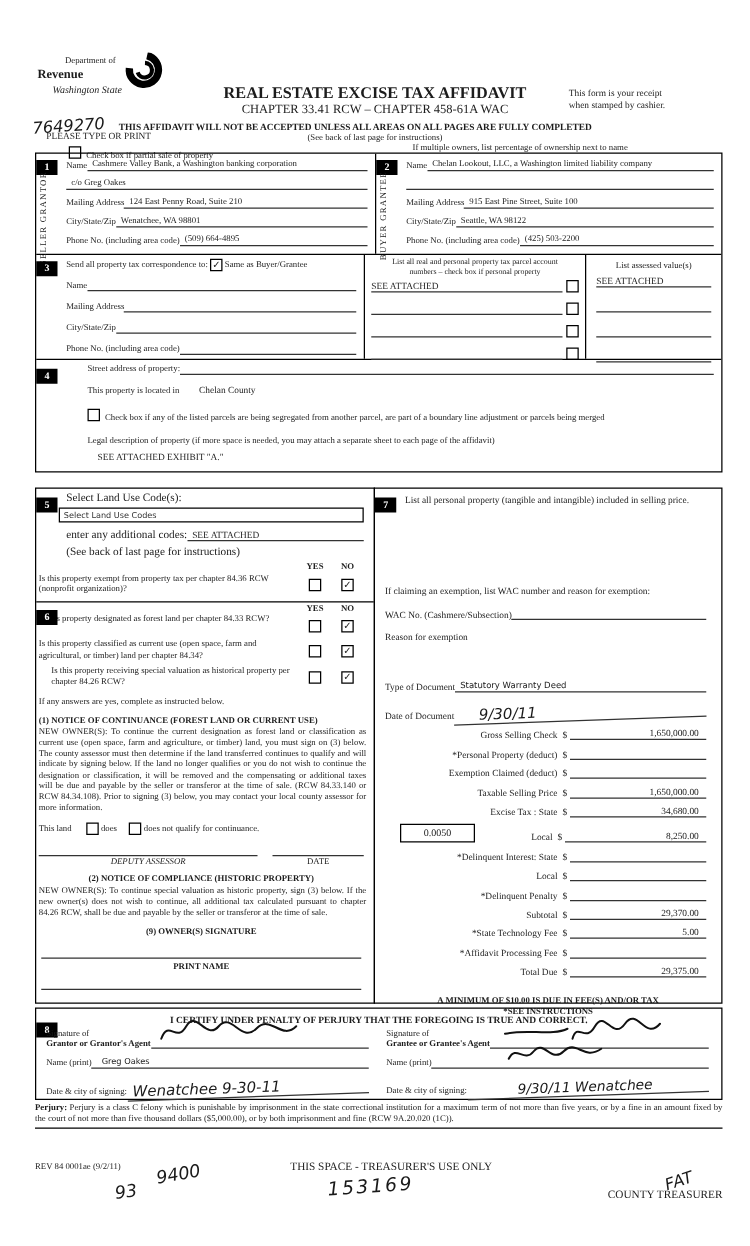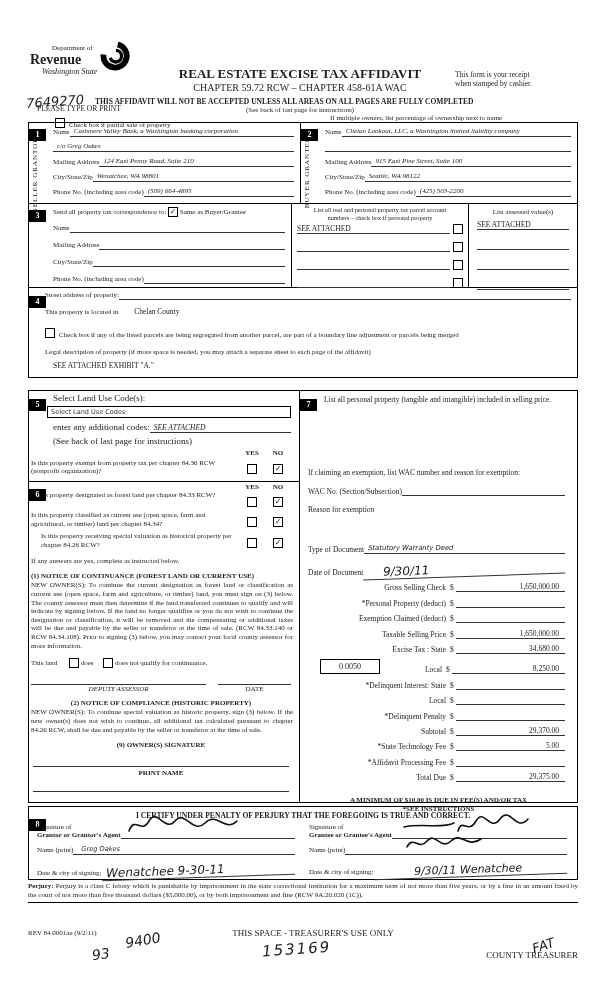--- a/index.html
+++ b/index.html
@@ -12,21 +12,21 @@
   .t75{font-size:7.5px;line-height:9px;}
   .t8{font-size:8px;line-height:10px;}
   .t9{font-size:9px;line-height:11px;}
   .secnum{display:inline-block;background:#000;color:#fff;font-weight:bold;
     font-size:8px;line-height:12px;width:17px;text-align:center;height:12px;}
   .cb{display:inline-block;width:8px;height:8px;border:1px solid #000;
     font-size:8px;line-height:8px;text-align:center;vertical-align:middle;
     font-family:"DejaVu Sans",sans-serif;}
   .fline{display:flex;align-items:flex-end;}
   .fl{flex:1;border-bottom:1px solid #333;min-height:9px;}
-  .val{padding-left:4px;white-space:nowrap;font-style:italic;}
+  .val{padding-left:4px;white-space:nowrap;}
   .hw{font-family:"DejaVu Sans",sans-serif;font-style:italic;color:#1a1a1a;}
   .vlab{position:absolute;left:2px;top:8px;width:16px;
     writing-mode:vertical-rl;transform:rotate(180deg);
     font-size:7px;letter-spacing:1px;line-height:8px;text-align:center;}
   .box{border:1.2px solid #000;box-sizing:border-box;}
   .finrow{display:flex;align-items:flex-end;margin-top:5.4px;}
   .finlab{width:138px;text-align:right;font-size:7.5px;white-space:nowrap;}
   .findollar{font-size:7.5px;padding:0 2px 0 4px;}
   .finline{flex:1;border-bottom:1px solid #333;text-align:right;
     font-size:7.5px;padding-right:6px;min-height:9px;}
@@ -37,35 +37,35 @@
 </style>
 </head>
 <body>
 
 <div class="page">
 
   <div class="abs" style="left:30px;top:44px;width:150px;">
     <div style="display:flex;align-items:flex-start;">
       <div>
         <div class="t7" style="padding-left:22px;">Department of</div>
-        <div class="b" style="font-size:14px;line-height:14px;">Revenue</div>
+        <div class="b" style="font-size:10px;line-height:14px;">Revenue</div>
         <div class="t8" style="font-style:italic;padding-left:12px;">Washington State</div>
       </div>
       <svg width="34" height="30" viewBox="0 0 40 36" style="margin-left:2px;margin-top:-2px;">
         <path d="M22 3 A 14 14 0 1 1 5 15" fill="none" stroke="#000" stroke-width="7"></path>
         <path d="M20 10 A 7 7 0 1 1 13 19" fill="none" stroke="#000" stroke-width="4"></path>
       </svg>
     </div>
   </div>
 
   <div class="abs t75" style="left:37px;top:104px;">PLEASE TYPE OR PRINT</div>
   <div class="abs hw" style="left:26px;top:94px;font-size:13px;transform:rotate(-4deg);">7649270</div>
 
   <div class="abs b" style="left:150px;top:66px;width:300px;text-align:center;font-size:13px;">REAL ESTATE EXCISE TAX AFFIDAVIT</div>
-  <div class="abs" style="left:150px;top:82px;width:300px;text-align:center;font-size:10px;">CHAPTER 59.72 RCW – CHAPTER 458-61A WAC</div>
+  <div class="abs" style="left:150px;top:82px;width:300px;text-align:center;font-size:10px;">CHAPTER 33.41 RCW – CHAPTER 458-61A WAC</div>
 
   <div class="abs t75" style="left:455px;top:70px;width:120px;text-align:left;">
     <div>This form is your receipt</div>
     <div>when stamped by cashier.</div>
   </div>
 
   <div class="abs b t75" style="left:95px;top:97px;width:480px;">THIS AFFIDAVIT WILL NOT BE ACCEPTED UNLESS ALL AREAS ON ALL PAGES ARE FULLY COMPLETED</div>
   <div class="abs t7" style="left:200px;top:106px;width:200px;text-align:center;">(See back of last page for instructions)</div>
 
   <div class="abs" style="left:55px;top:113px;">
@@ -192,21 +192,21 @@
             <span class="fl"></span>
           </div>
         <div class="fline" style="margin-top:10px;">
             <span class="fl"></span>
           </div>
       </div>
     </div>
 
     <div style="position:relative;padding-top:2px;">
       <div class="abs" style="left:0;top:2px;"><span class="secnum">4</span></div>
-      <div style="margin-left:16px;margin-right:6px;">
+      <div style="margin-left:41px;margin-right:6px;">
         <div class="fline t7">
             <span>Street address of property:</span>
             <span class="fl"></span>
           </div>
         <div class="t7" style="margin-top:7px;"><span>This property is located in</span>
           <span class="t75" style="padding-left:14px;">Chelan County</span></div>
         <div style="margin-top:6px;"><span class="cb"></span>
           <span class="t7">Check box if any of the listed parcels are being segregated from another parcel, are part of a boundary line adjustment or parcels being merged</span></div>
         <div class="t7" style="margin-top:7px;">Legal description of property (if more space is needed, you may attach a separate sheet to each page of the affidavit)</div>
         <div class="t75" style="margin-top:5px;padding-left:8px;">SEE ATTACHED EXHIBIT "A."</div>
@@ -286,21 +286,21 @@
     </div>
   </div>
 
   <div class="abs box" style="left:299px;top:390px;width:279px;height:413px;">
     <div style="position:relative;padding-top:2px;">
       <div class="abs" style="left:0;top:2px;"><span class="secnum">7</span></div>
       <div class="t75" style="margin:2px 10px 0 24px;">List all  personal property (tangible and intangible) included in selling price.</div>
 
       <div class="t75" style="margin:64px 8px 0 8px;">If claiming an exemption, list WAC number and reason for exemption:</div>
       <div class="fline" style="margin:9px 12px 0 8px;">
-        <span class="t75">WAC No. (Section/Subsection)</span>
+        <span class="t75">WAC No. (Cashmere/Subsection)</span>
         <span class="fl"></span>
         </div>
       <div class="t75" style="margin:9px 8px 0 8px;">Reason for exemption</div>
 
       <div class="fline" style="margin:30px 12px 0 8px;">
         <span class="t75">Type of Document</span>
         <span class="fl val" style="font-family:'DejaVu Sans',sans-serif;font-size:6.8px;">Statutory Warranty Deed</span>
         </div>
       <div class="fline" style="margin:8px 12px 0 8px;">
         <span class="t75">Date of Document</span>

